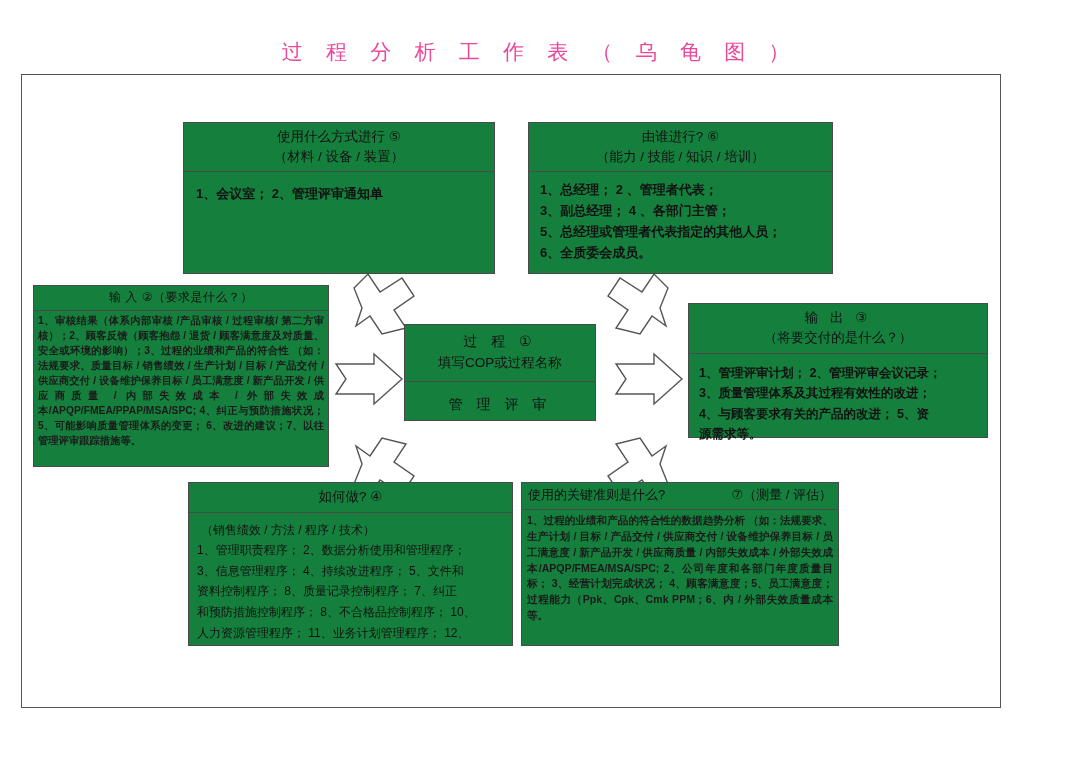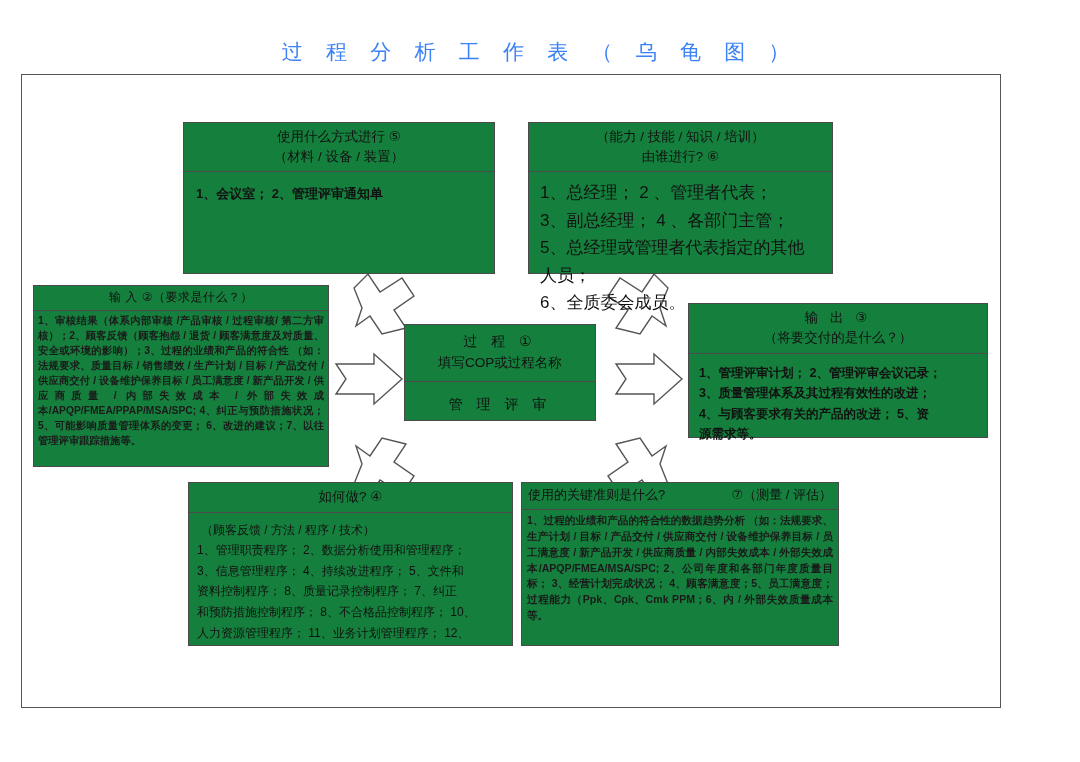--- a/index.html
+++ b/index.html
@@ -12,21 +12,21 @@
   }
   #root { position: relative; width: 1080px; height: 762px; }
 
   
   .title {
     position: absolute;
     left: 0; top: 38px; width: 1080px;
     text-align: center;
     font-size: 21px;
     letter-spacing: 9px;
-    color: #3b82f6;
+    color: #ec4899;
     white-space: nowrap;
     font-family: "Liberation Serif", "DejaVu Serif", serif;
   }
 
   
   .outer-frame {
     position: absolute;
     left: 21px; top: 74px;
     width: 980px; height: 634px;
     border: 1.5px solid #555;
@@ -53,21 +53,21 @@
   
   #box5 { left: 183px; top: 122px; width: 312px; height: 152px; }
   #box5 .box-head { font-size: 13.5px; }
   #box5 .box-body { padding: 12px 12px; }
   #box5 .box-body p { font-size: 13px; font-weight: bold; }
 
   
   #box6 { left: 528px; top: 122px; width: 305px; height: 152px; }
   #box6 .box-head { font-size: 13.5px; }
   #box6 .box-body { padding: 7px 11px; }
-  #box6 .box-body p { font-size: 17px; font-weight: normal; line-height: 1.62; }
+  #box6 .box-body p { font-size: 13px; font-weight: bold; line-height: 1.62; }
 
   
   #box2 { left: 33px; top: 285px; width: 296px; height: 182px; }
   #box2 .box-head { font-size: 12px; letter-spacing: 0.5px; padding: 3px 2px 4px; }
   #box2 .box-body { padding: 3px 4px 3px 4px; }
   #box2 .box-body p {
     font-size: 10.3px; line-height: 1.45; text-align: justify;
     text-justify: inter-character; font-weight: bold; color: #1a1a1a;
   }
 
@@ -122,22 +122,22 @@
       <span class="hl l1">使用什么方式进行        ⑤</span>
       <span class="hl l2">（材料 / 设备 / 装置）</span>
     </div>
     <div class="box-body">
       <p>1、会议室；  2、管理评审通知单</p>
     </div>
   </div>
 
   <div class="box" id="box6">
     <div class="box-head">
+      <span class="hl l1">由谁进行?        ⑥</span>
       <span class="hl l2">（能力 / 技能 / 知识 / 培训）</span>
-      <span class="hl l1">由谁进行?        ⑥</span>
     </div>
     <div class="box-body">
       <p>1、总经理；    2 、管理者代表；</p>
       <p>3、副总经理；   4 、各部门主管；</p>
       <p>5、总经理或管理者代表指定的其他人员；</p>
       <p>6、全质委会成员。</p>
     </div>
   </div>
 
   <div class="box" id="box2">
@@ -170,21 +170,21 @@
       <p>4、与顾客要求有关的产品的改进；   5、资</p>
       <p>源需求等。</p>
     </div>
   </div>
 
   <div class="box" id="box4">
     <div class="box-head">
       <span class="hl l1">如何做?        ④</span>
     </div>
     <div class="box-body">
-      <p class="sub">（顾客反馈 / 方法 / 程序 / 技术）</p>
+      <p class="sub">（销售绩效 / 方法 / 程序 / 技术）</p>
       <p>1、管理职责程序；   2、数据分析使用和管理程序；</p>
       <p>3、信息管理程序；   4、持续改进程序；   5、文件和</p>
       <p>资料控制程序；  8、质量记录控制程序；   7、纠正</p>
       <p>和预防措施控制程序；   8、不合格品控制程序；  10、</p>
       <p>人力资源管理程序；  11、业务计划管理程序；   12、</p>
     </div>
   </div>
 
   <div class="box" id="box7">
     <div class="box-head">

